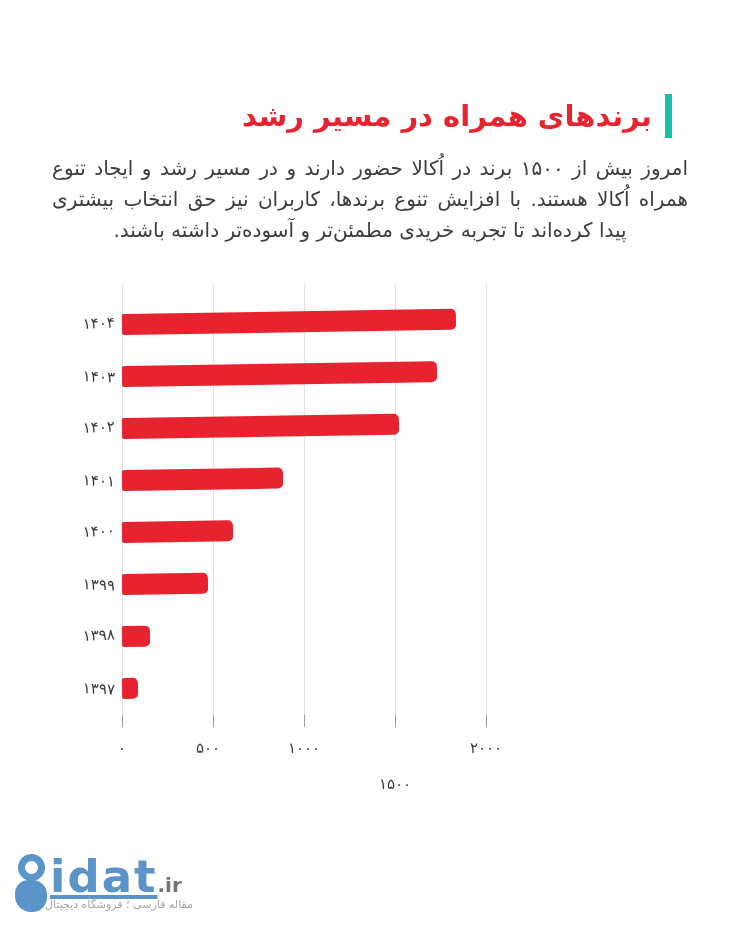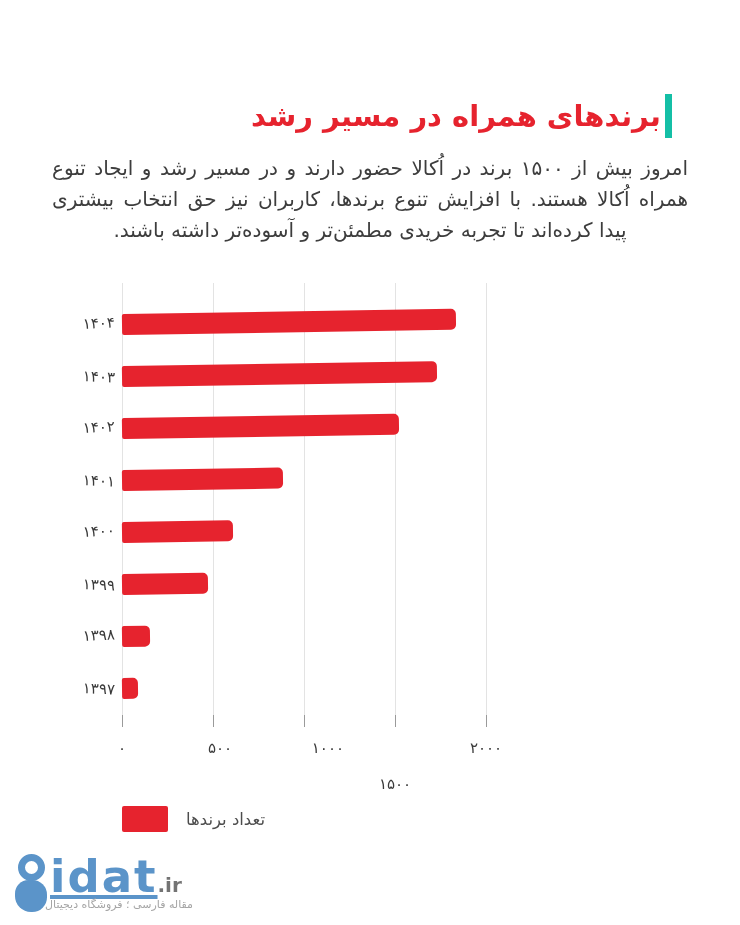--- a/index.html
+++ b/index.html
@@ -3,21 +3,21 @@
 <meta charset="utf-8">
 <style>
   html,body{margin:0;padding:0;background:#ffffff;}
   .page{
     position:relative;width:740px;height:925px;background:#ffffff;overflow:hidden;
     font-family:"DejaVu Sans",sans-serif;
   }
   
   .title-row{
     position:absolute;top:94px;right:68px;display:flex;align-items:center;
-    gap:4px;direction:rtl;
+    gap:13px;direction:rtl;
   }
   .accent-bar{display:block;width:7px;height:44px;background:#14bfa6;}
   .page-title{
     margin:0;font-size:29px;font-weight:bold;color:#e6232e;direction:rtl;white-space:nowrap;
   }
   .intro{
     position:absolute;top:153px;left:52px;right:52px;margin:0;
     direction:rtl;text-align:justify;text-align-last:center;
     font-size:20px;line-height:31px;color:#3d3d3d;
   }
@@ -72,24 +72,24 @@
 
   <p class="intro">امروز بیش از ۱۵۰۰ برند در اُکالا حضور دارند و در مسیر رشد و ایجاد تنوع همراه اُکالا هستند. با افزایش تنوع برندها، کاربران نیز حق انتخاب بیشتری پیدا کرده‌اند تا تجربه خریدی مطمئن‌تر و آسوده‌تر داشته باشند.</p>
 
   <div class="chart">
     <div class="plot" id="plot">
         <div class="gridline" style="left: 0px;"></div>
         <div class="tick" style="left: 0px;"></div>
         <div class="ticklabel" style="left: -40px;">۰</div>
         <div class="gridline" style="left: 91px;"></div>
         <div class="tick" style="left: 91px;"></div>
-        <div class="ticklabel" style="left: 58px;">۵۰۰</div>
+        <div class="ticklabel" style="left: 46px;">۵۰۰</div>
         <div class="gridline" style="left: 182px;"></div>
         <div class="tick" style="left: 182px;"></div>
-        <div class="ticklabel" style="left: 142px; text-align: right;">۱۰۰۰</div>
+        <div class="ticklabel" style="left: 142px;">۱۰۰۰</div>
         <div class="gridline" style="left: 273px;"></div>
         <div class="tick" style="left: 273px;"></div>
         <div class="ticklabel" style="left: 233px; margin-top: 36px;">۱۵۰۰</div>
         <div class="gridline" style="left: 364px;"></div>
         <div class="tick" style="left: 364px;"></div>
         <div class="ticklabel" style="left: 324px; font-family: Liberation Serif, serif;">۲۰۰۰</div>
         <div class="bar" style="top: 31px; width: 333.97px; background: rgb(230, 35, 46);"></div>
         <div class="bar" style="top: 83px; width: 314.86px; background: rgb(230, 35, 46);"></div>
         <div class="bar" style="top: 135px; width: 276.64px; background: rgb(230, 35, 46);"></div>
         <div class="bar" style="top: 187px; width: 161.07px; background: rgb(230, 35, 46);"></div>
@@ -103,24 +103,20 @@
         <div class="ylabel" style="top: 366px; transform: rotate(2.5deg);">۱۴۰۳</div>
         <div class="ylabel" style="top: 418px; transform: rotate(-2.5deg);">۱۴۰۲</div>
         <div class="ylabel" style="top: 470px; transform: rotate(2.5deg);">۱۴۰۱</div>
         <div class="ylabel" style="top: 522px; transform: rotate(-2.5deg);">۱۴۰۰</div>
         <div class="ylabel" style="top: 574px; transform: rotate(2.5deg);">۱۳۹۹</div>
         <div class="ylabel" style="top: 626px; transform: rotate(-2.5deg);">۱۳۹۸</div>
         <div class="ylabel" style="top: 678px; transform: rotate(2.5deg);">۱۳۹۷</div>
       </div>
   </div>
 
-  <div class="legend">
-    <span class="legend-swatch" id="legend-swatch" style="background: rgb(230, 35, 46);"></span>
-    <span class="legend-label">تعداد برندها</span>
-  </div>
 
   <div class="watermark">
     <div class="glogo">
       <span class="ring"></span>
       <span class="blob"></span>
     </div>
     <div class="brandtext">
       <span class="brand-idat">idat</span><span class="brand-tld">.ir</span>
     </div>
     <div class="tagline">مقاله فارسی ؛ فروشگاه دیجیتال</div>

